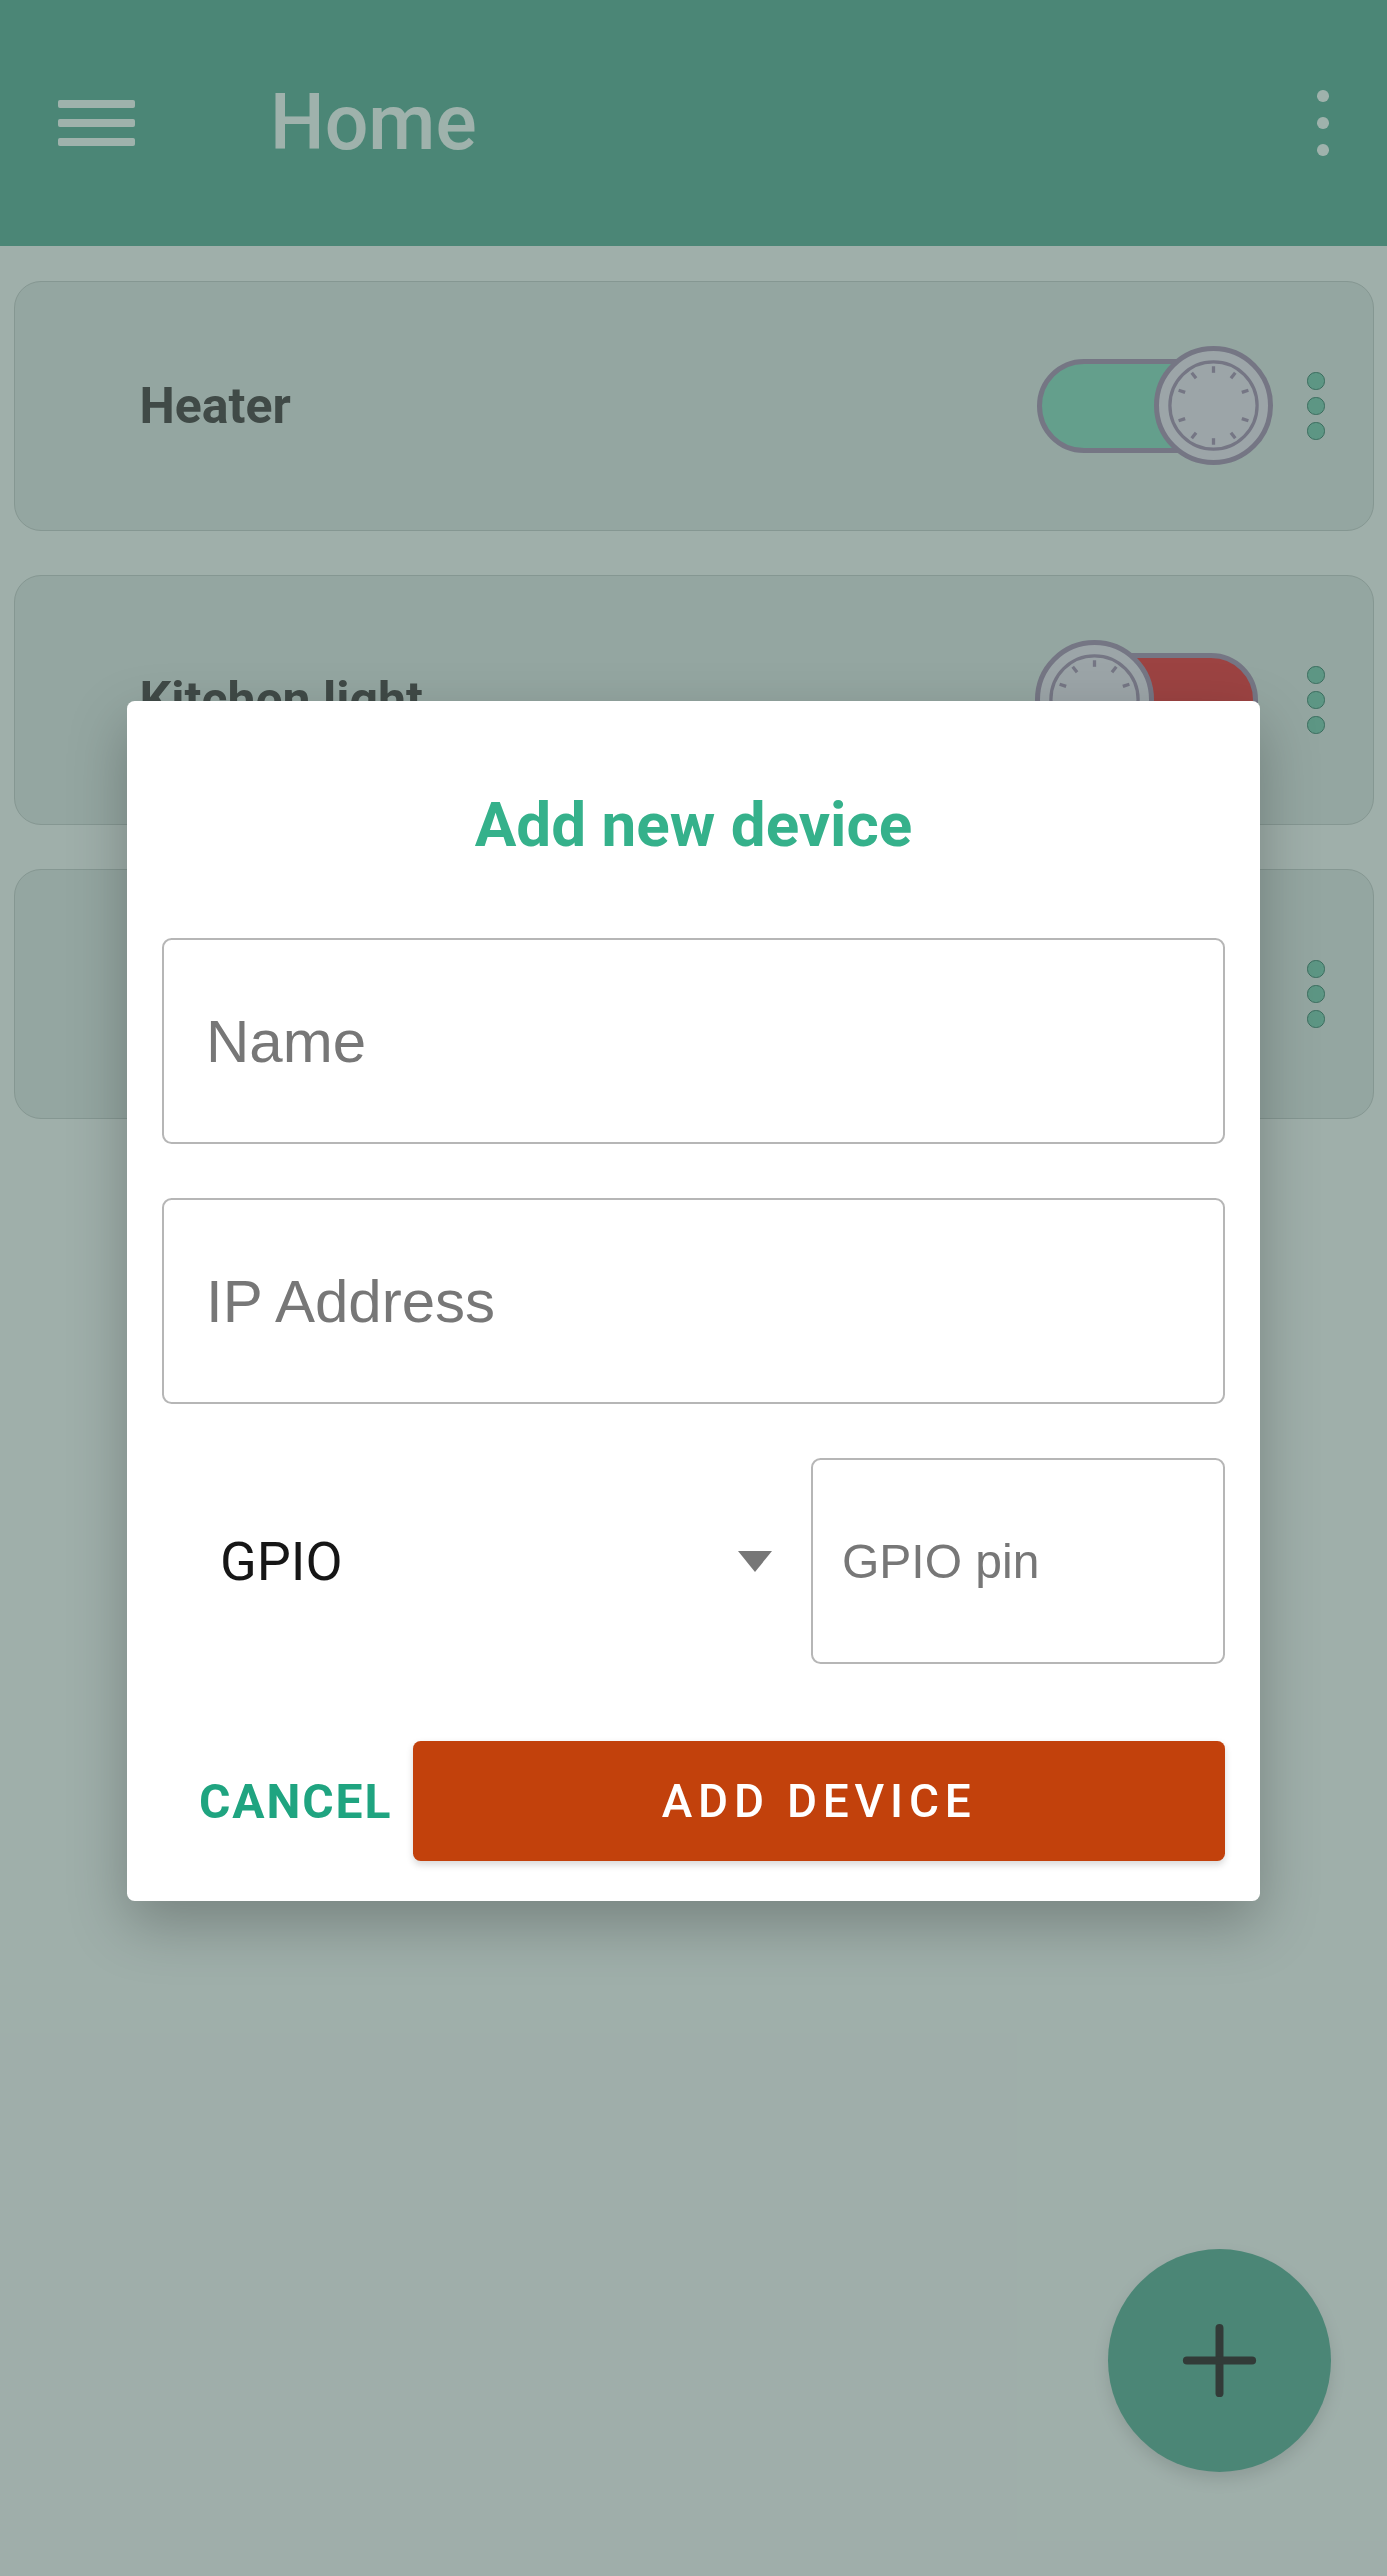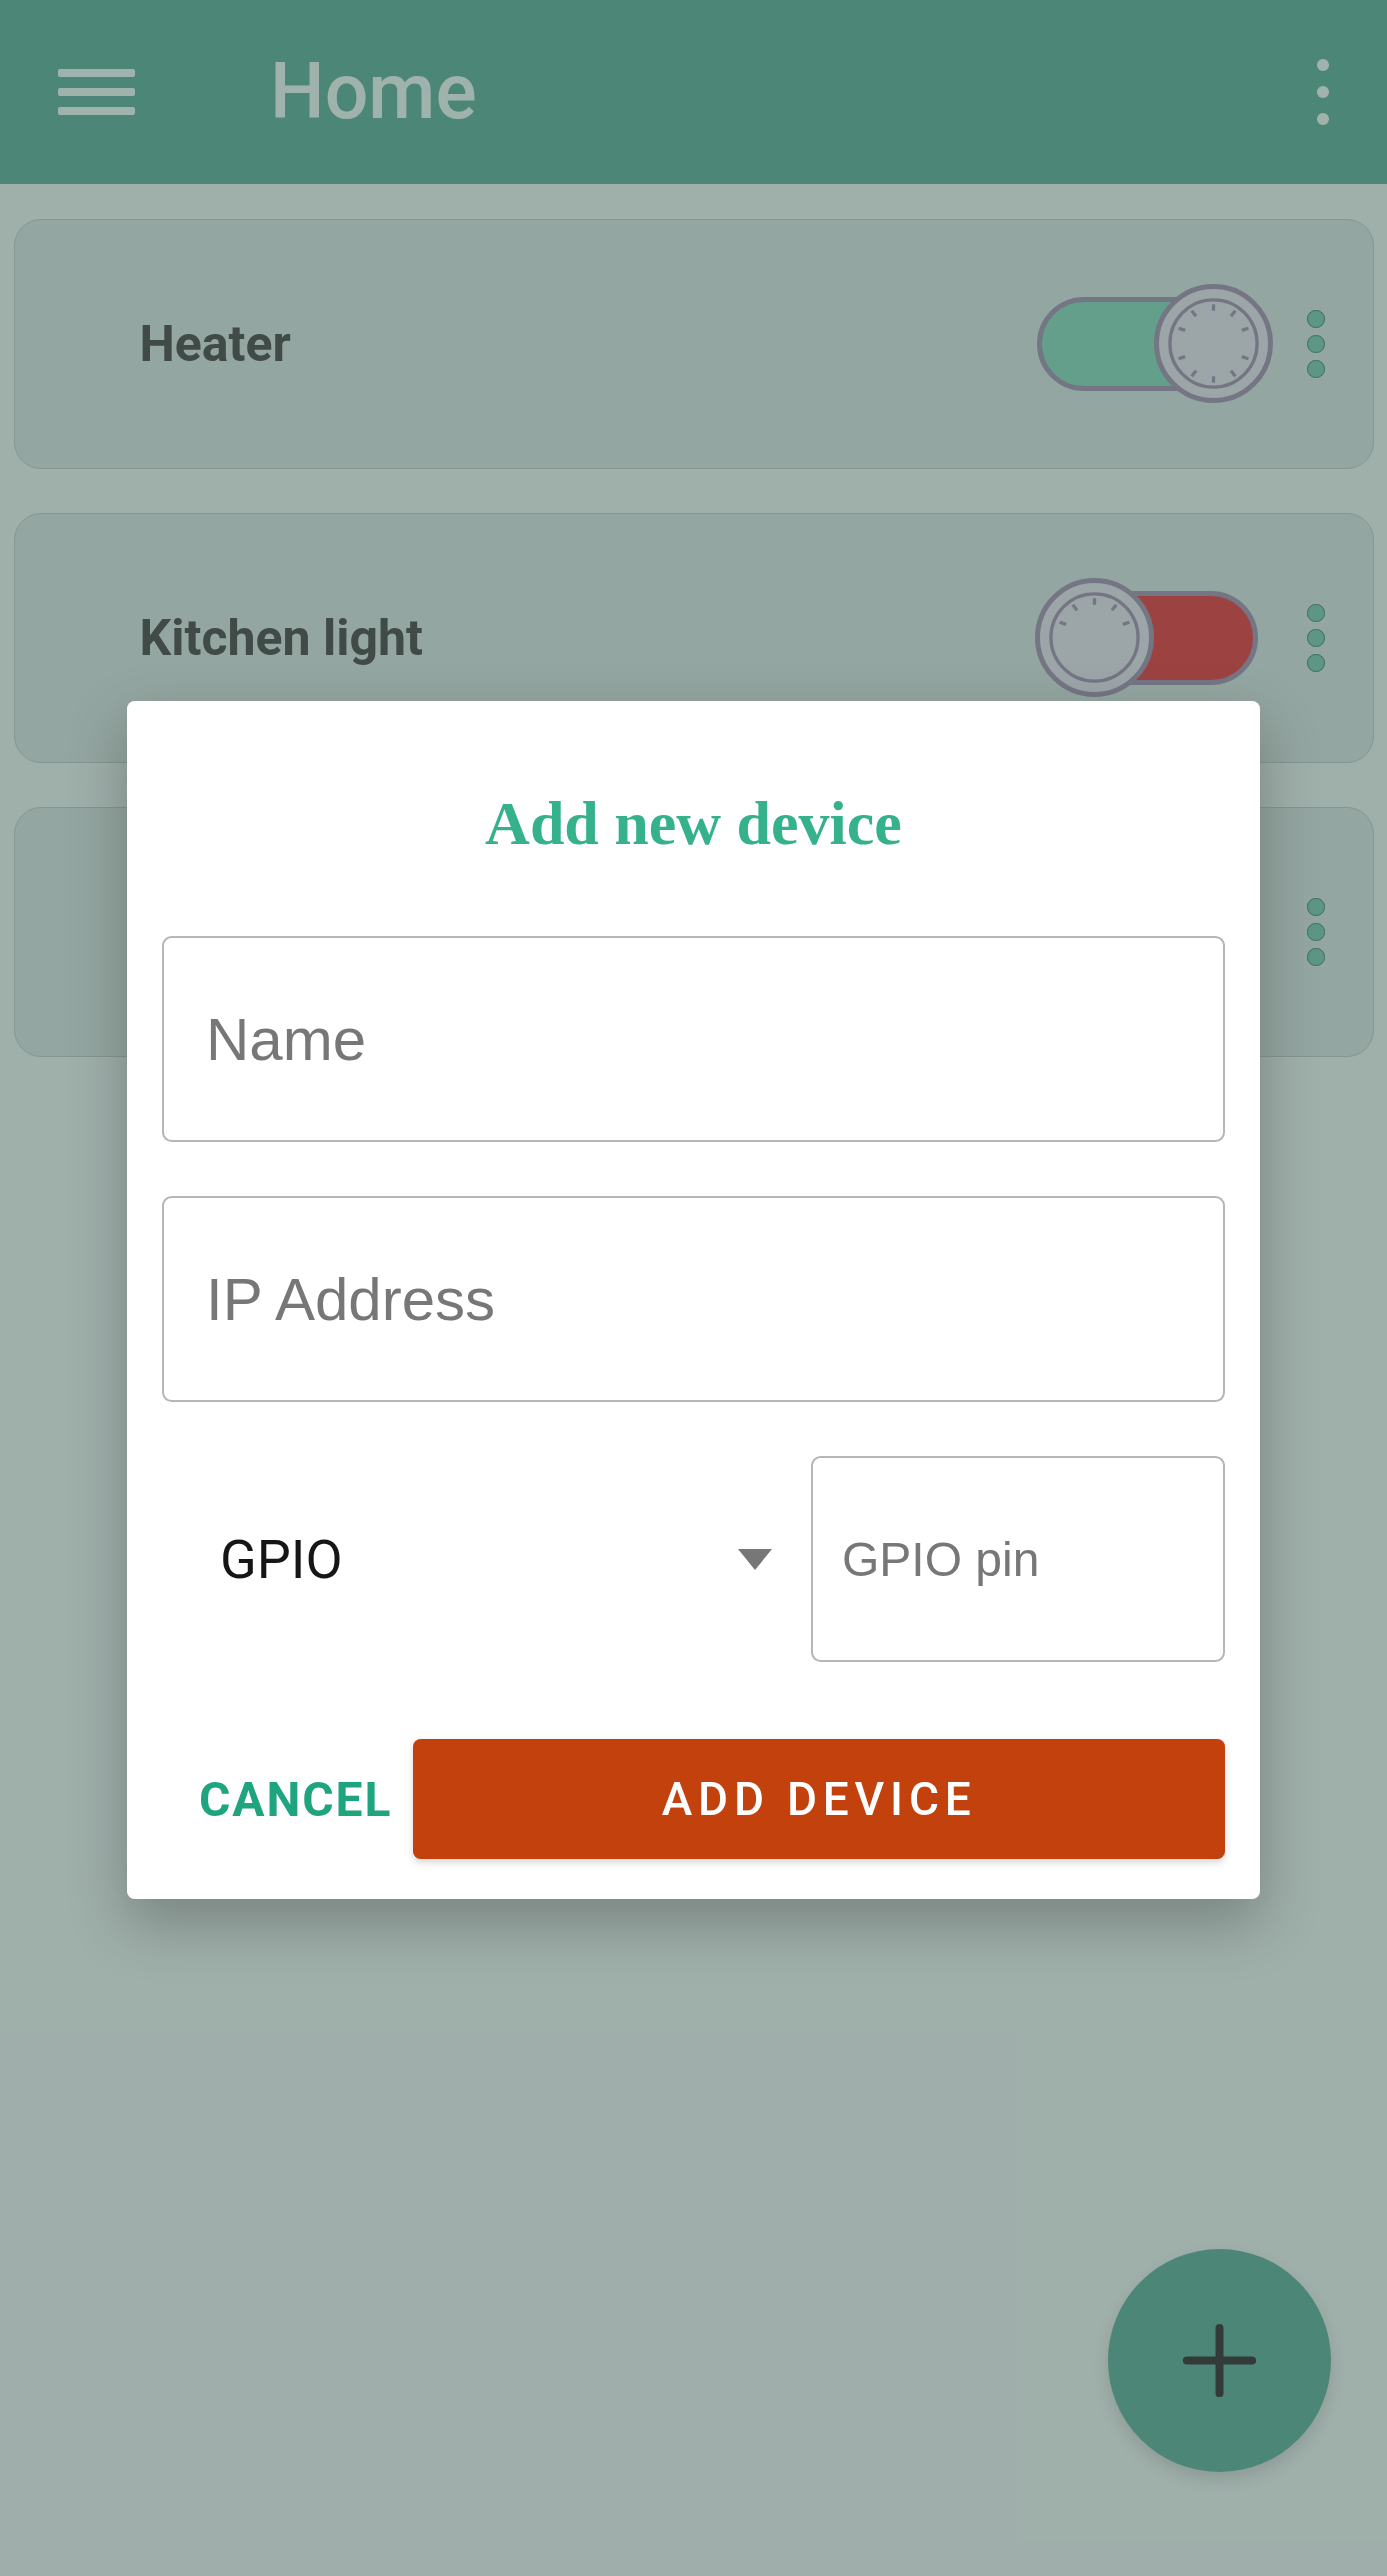--- a/index.html
+++ b/index.html
@@ -2,21 +2,21 @@
 <html><head>
 <meta charset="utf-8">
 <style>
 * { margin: 0; padding: 0; box-sizing: border-box; }
 html, body { width: 1387px; height: 2576px; overflow: hidden; font-family: Roboto, "Helvetica Neue", Arial, sans-serif; }
 body { background: #d7e3e0; position: relative; }
 
 
 .appbar {
   background: #3f9a82;
-  height: 184px;
+  height: 246px;
   display: flex;
   align-items: center;
   padding: 0 58px;
 }
 .menu-icon {
   width: 77px; height: 77px;
   display: flex; flex-direction: column; justify-content: center; gap: 11.6px;
   cursor: pointer;
 }
 .menu-icon span {
@@ -152,21 +152,20 @@
   border-radius: 7.7px;
   box-shadow: 0 23px 58px rgba(0,0,0,0.25);
   padding: 87px 35px 40px 35px;
 }
 .dialog-title {
   text-align: center;
   color: #35b18b;
   font-size: 62px;
   font-weight: 700;
   margin-bottom: 77px;
-  font-family: Liberation Serif, serif;
 }
 .textfield {
   width: 100%;
   height: 206px;
   border: 2.9px solid #b6b6b6;
   border-radius: 9.6px;
   margin-bottom: 54px;
   display: flex;
   align-items: center;
   padding: 0 42px;

